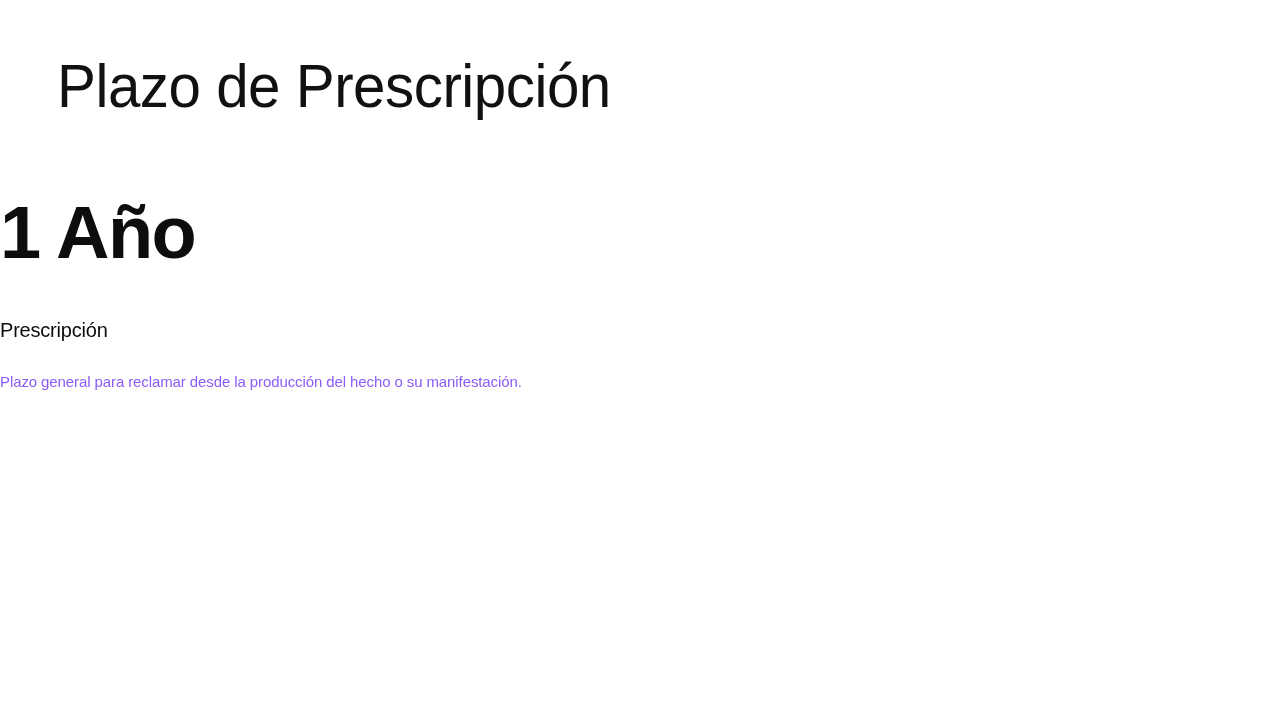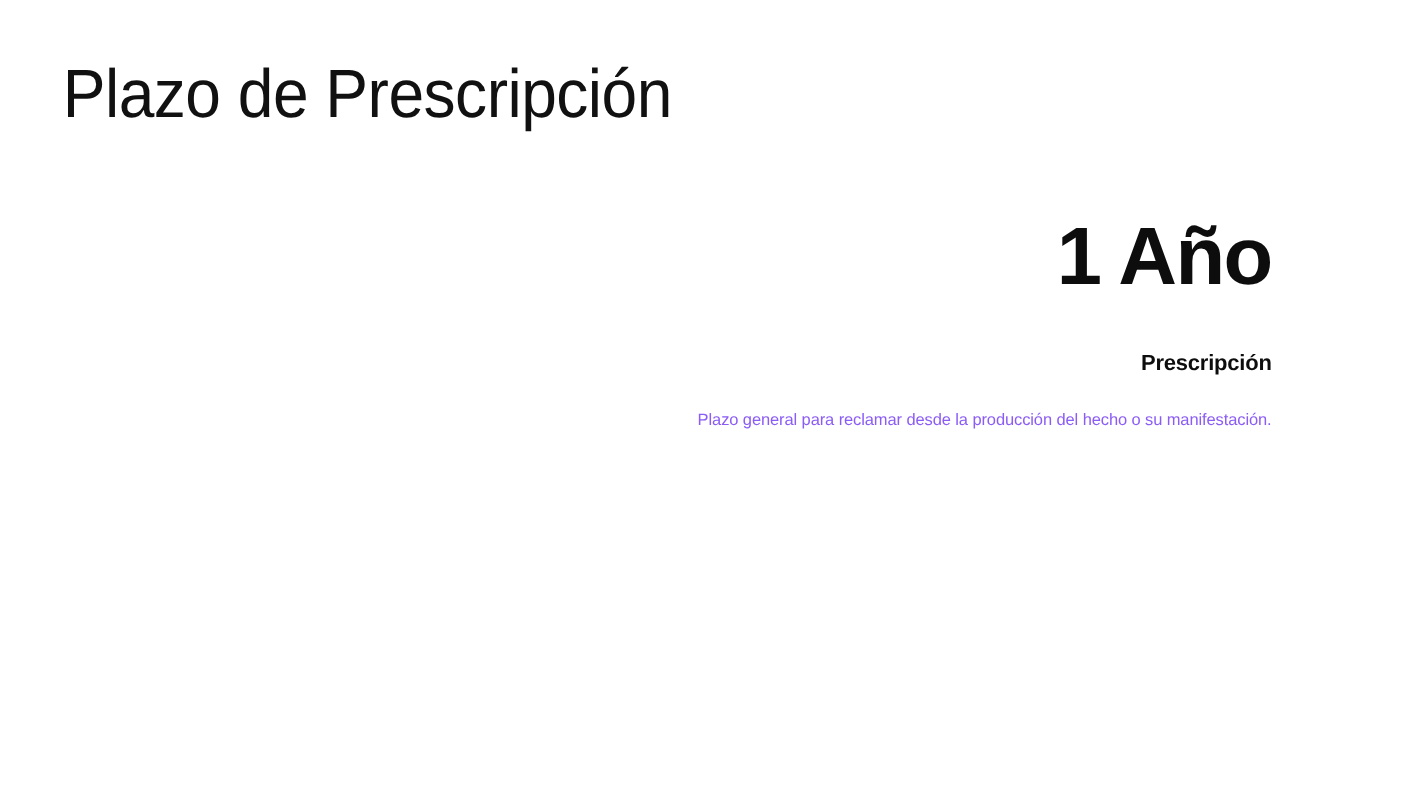--- a/index.html
+++ b/index.html
@@ -40,38 +40,38 @@
     transform: scaleX(0.94);
     transform-origin: left top;
   }
 
   
   .stat-block {
     position: absolute;
     left: 0;
     top: 196px;
     width: 1156px;
-    text-align: right;
+    text-align: left;
   }
 
   .stat-value {
     margin: 0;
     font-size: 74px;
     font-weight: 700;
     line-height: 1.0;
     letter-spacing: -1.5px;
     color: #0d0d0d;
     white-space: nowrap;
   }
 
   .stat-label {
     margin: 0;
     padding-top: 48px;
     font-size: 20px;
-    font-weight: 700;
+    font-weight: 400;
     line-height: 1.2;
     letter-spacing: -0.2px;
     color: #0d0d0d;
     white-space: nowrap;
   }
 
   .stat-description {
     margin: 0;
     padding-top: 30px;
     font-size: 15px;

